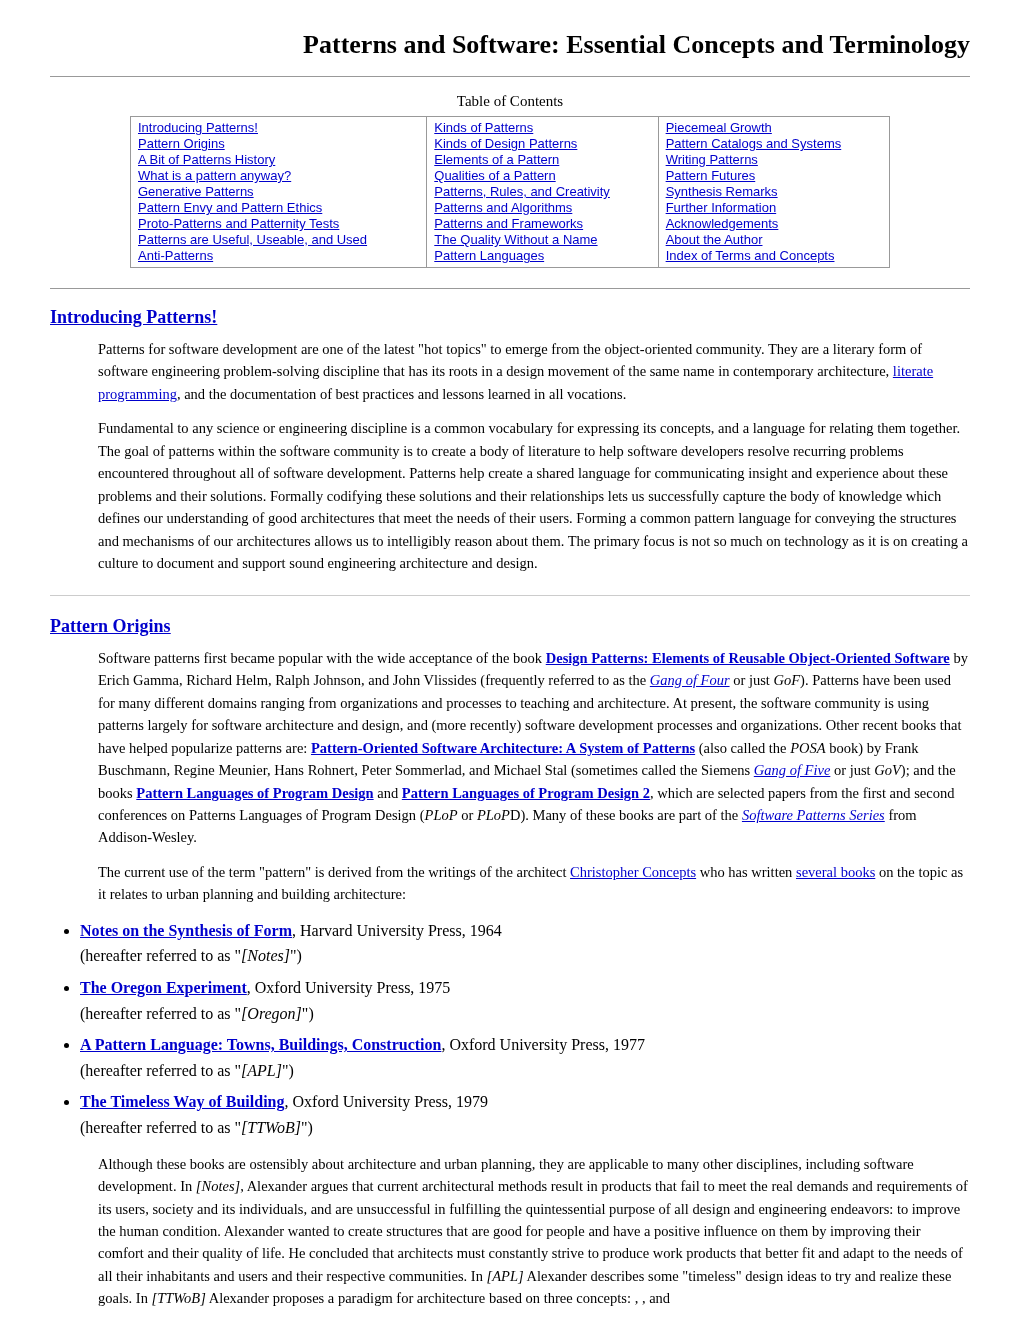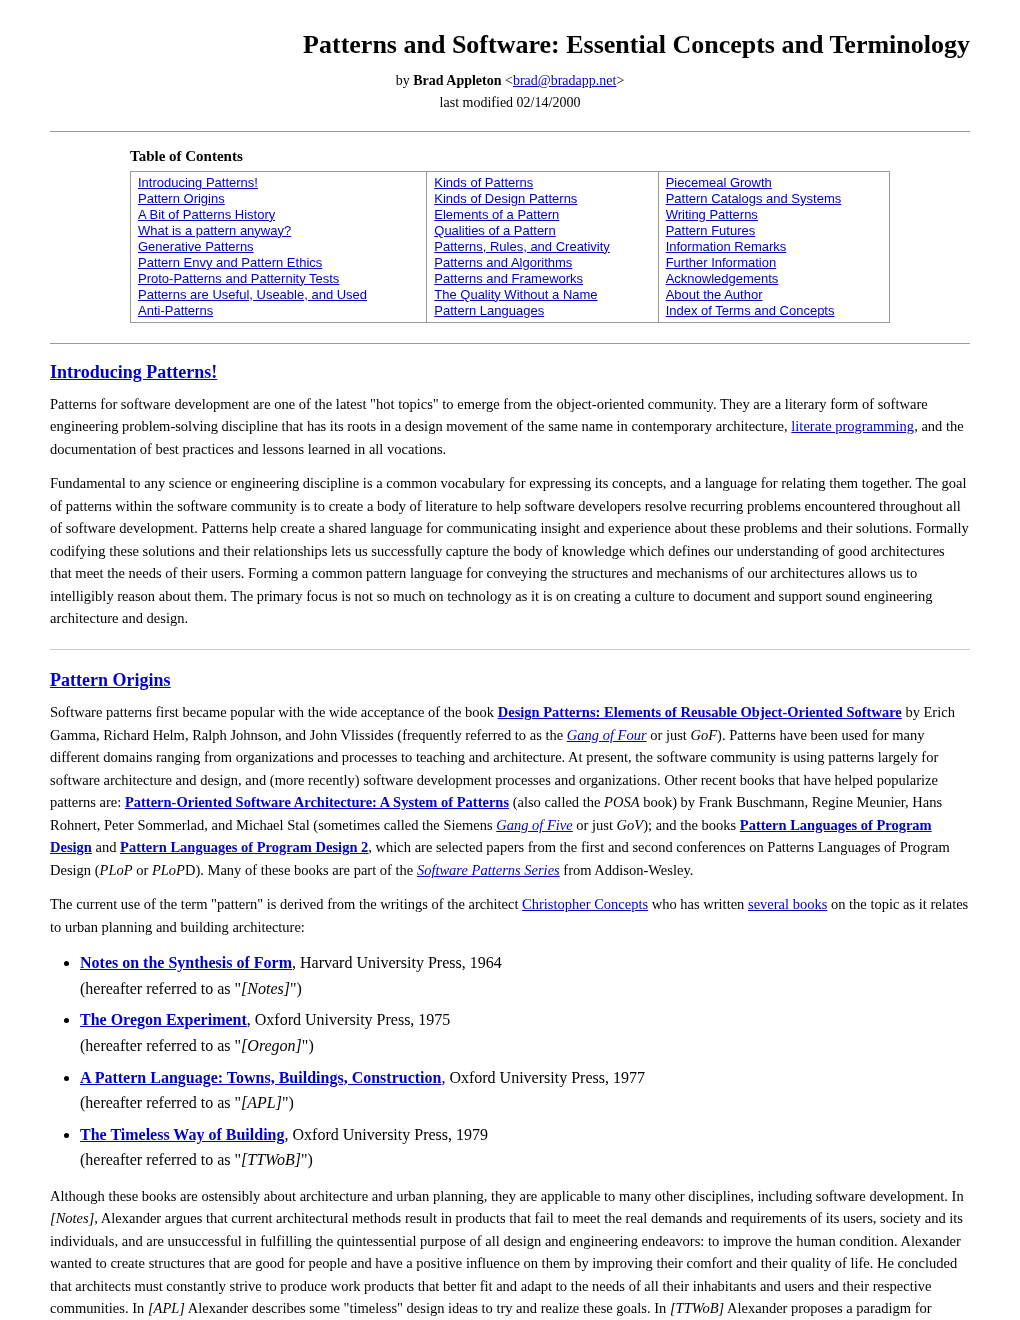--- a/index.html
+++ b/index.html
@@ -25,21 +25,22 @@
       margin-bottom: 16px;
       line-height: 1.6;
     }
     .author-block a { color: #00c; text-decoration: underline; }
     hr { border: none; border-top: 1px solid #999; margin: 10px 0 16px 0; }
     .toc-section {
       margin: 0 auto 20px auto;
       max-width: 760px;
     }
     .toc-title {
-      font-weight: bold;
+      text-align: center;
+      font-weight: normal;
       font-size: 15px;
       margin-bottom: 6px;
     }
     .toc-table {
       width: 100%;
       border-collapse: collapse;
       font-size: 13.5px;
     }
     .toc-table td {
       border: 1px solid #999;
@@ -62,43 +63,39 @@
     }
     .section-heading a {
       color: #00c;
       text-decoration: underline;
     }
     p {
       font-size: 14.5px;
       line-height: 1.55;
       margin-bottom: 12px;
       text-align: left;
+      margin-left: 48px;
     }
     a { color: #00c; text-decoration: underline; }
     ul {
       margin: 8px 0 12px 30px;
       font-size: 16px;
       line-height: 1.6;
     }
     ul li { margin-bottom: 6px; }
     .section-divider { border: none; border-top: 1px solid #ccc; margin: 20px 0; }
     em { font-style: italic; }
     strong { font-weight: bold; }
   </style>
 </head>
 <body>
 
 <h1 class="page-title">Patterns and Software: Essential Concepts and Terminology</h1>
 
 <div class="author-block">
-  <div>
-    by <strong>Brad Appleton</strong>
-    &lt;<a href="mailto:brad@bradapp.net">brad@bradapp.net</a>&gt;
-  </div>
-  <div>last modified 02/14/2000</div>
 </div>
 
 <hr>
 
 <div class="toc-section">
   <div class="toc-title">Table of Contents</div>
   <table class="toc-table">
     <tbody>
         <tr>
       <td>
@@ -121,21 +118,21 @@
         <a href="#algorithms">Patterns and Algorithms</a><br>
         <a href="#frameworks">Patterns and Frameworks</a><br>
         <a href="#qwan">The Quality Without a Name</a><br>
         <a href="#languages">Pattern Languages</a>
       </td>
       <td>
         <a href="#piecemeal">Piecemeal Growth</a><br>
         <a href="#catalogs">Pattern Catalogs and Systems</a><br>
         <a href="#writing">Writing Patterns</a><br>
         <a href="#futures">Pattern Futures</a><br>
-        <a href="#concluding">Information Remarks</a><br>
+        <a href="#concluding">Synthesis Remarks</a><br>
         <a href="#further">Further Information</a><br>
         <a href="#ack">Acknowledgements</a><br>
         <a href="#about">About the Author</a><br>
         <a href="#index">Index of Terms and Concepts</a>
       </td>
     </tr>
   </tbody>
     </table>
 </div>
 

